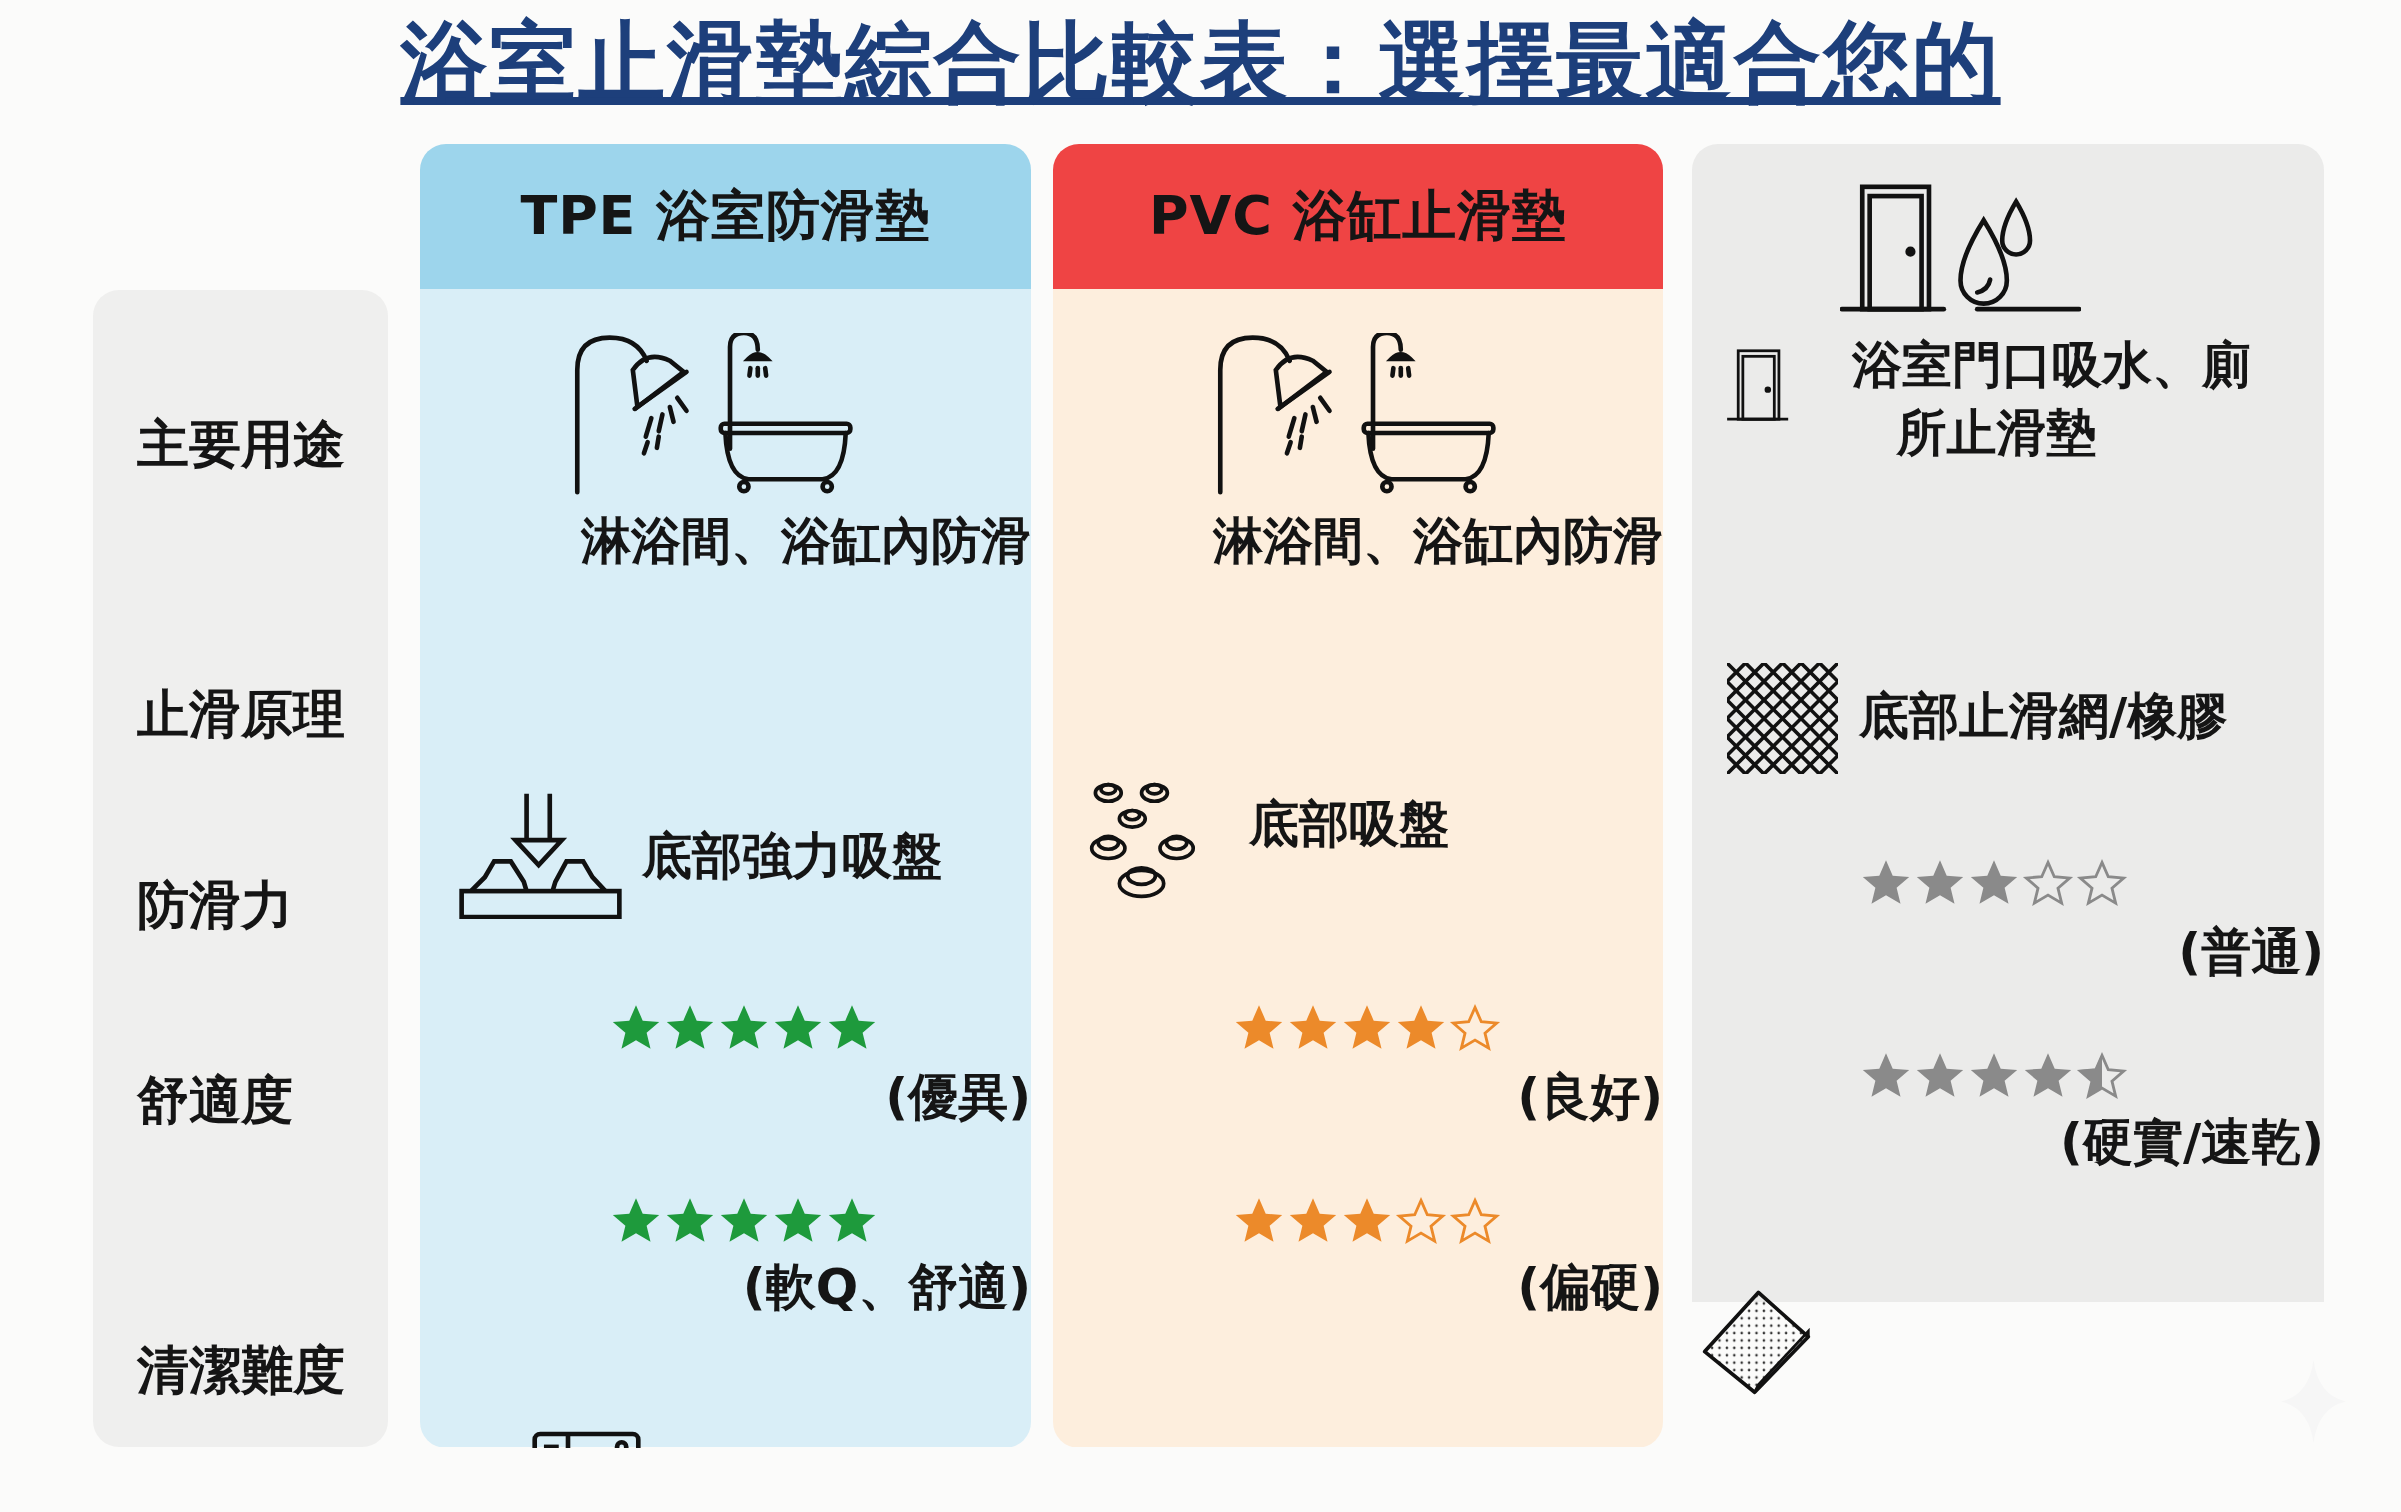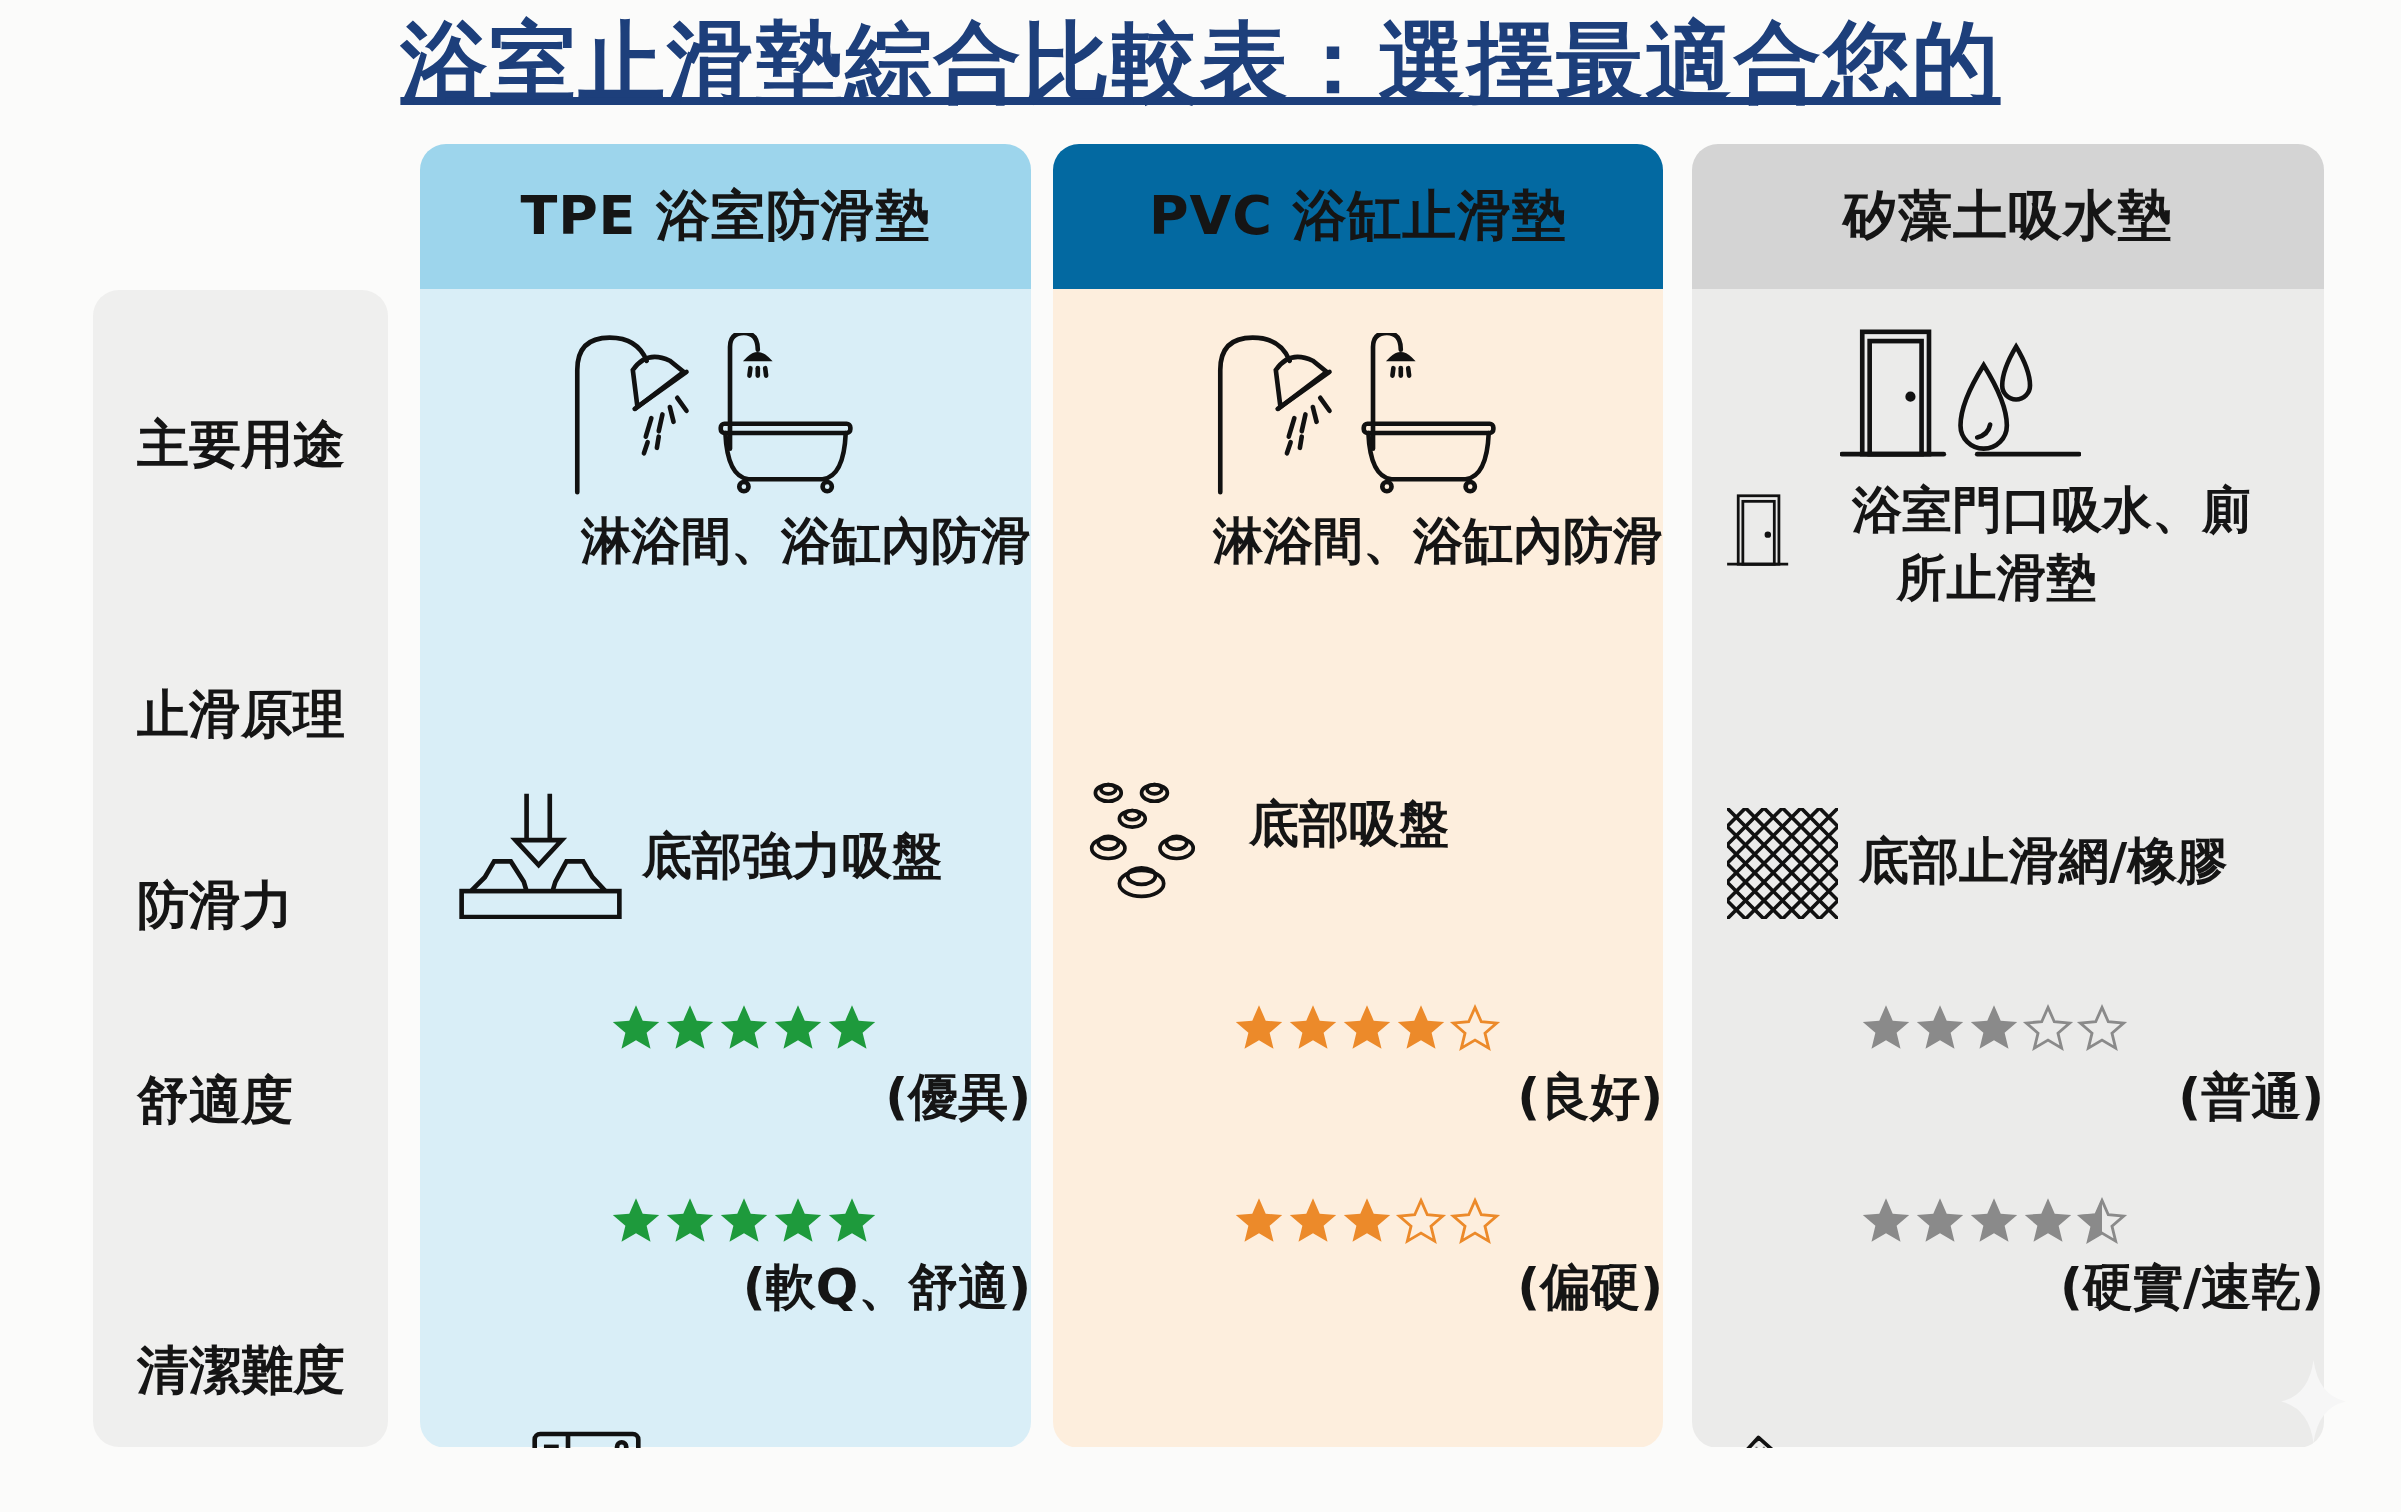--- a/index.html
+++ b/index.html
@@ -130,21 +130,21 @@
         <circle cx="98" cy="18" r="5"></circle>
       <circle cx="60" cy="88" r="36"></circle>
         <circle cx="60" cy="88" r="26"></circle>
       <path d="M36 90 Q48 78 60 90 Q72 100 84 88"></path>
     </svg>
 
   </div>
 </div>
 
 <div class="card" style="left:1053px; width:610px;">
-  <div class="card-header" style="background:#0369a1">PVC 浴缸止滑墊</div>
+  <div class="card-header" style="background:#ef4444">PVC 浴缸止滑墊</div>
   <div class="card-body" style="background:#fdeedd">
     <svg class="abs" style="left:158px; top:44px" width="287" height="162" viewBox="0 0 310 175" fill="none" stroke="#111" stroke-width="5" stroke-linecap="round">
       <path d="M10 172 V40 Q10 5 45 5 Q75 5 85 30"></path>
       <path d="M70 40 Q85 18 110 30 L125 42 L75 80 Z"></path>
       <line x1="72" y1="82" x2="128" y2="42"></line>
       <line x1="90" y1="92" x2="84" y2="112"></line>
         <line x1="102" y1="88" x2="98" y2="106"></line>
       <line x1="110" y1="80" x2="114" y2="96"></line>
         <line x1="118" y1="70" x2="128" y2="84"></line>
       <line x1="86" y1="118" x2="82" y2="130"></line>
@@ -212,21 +212,20 @@
       <svg viewBox="0 0 24 24">
           <path d="M12 2.5l2.9 6.6 7.1.6-5.4 4.7 1.7 6.9L12 17.6l-6.3 3.7 1.7-6.9L2 9.7l7.1-.6z" fill="none" stroke="#ec8a2a" stroke-width="1.3"></path>
         </svg>
     </div>
     <div class="abs text-lg center-x" style="top:968px; left:18.5px">(偏硬)</div>
 
   </div>
 </div>
 
 <div class="card" style="left:1692px; width:632px;">
-  <div class="card-header" style="background:#d4d4d4">矽藻土吸水墊</div>
   <div class="card-body" style="background:#ebebea">
 
     <svg class="abs" style="left:148px; top:39px" width="241" height="130" viewBox="0 0 260 140" fill="none" stroke="#111" stroke-width="5" stroke-linecap="round">
       <rect x="24" y="4" width="72" height="132"></rect>
       <rect x="32" y="14" width="56" height="122"></rect>
       <circle cx="76" cy="74" r="3" fill="#111"></circle>
       <line x1="2" y1="136" x2="112" y2="136"></line>
       <path d="M190 20 Q205 45 205 62 A15 15 0 0 1 175 62 Q175 45 190 20 Z"></path>
       <path d="M155 40 Q180 80 180 105 A25 25 0 0 1 130 105 Q130 80 155 40 Z"></path>
       <path d="M148 118 Q160 115 162 104"></path>

